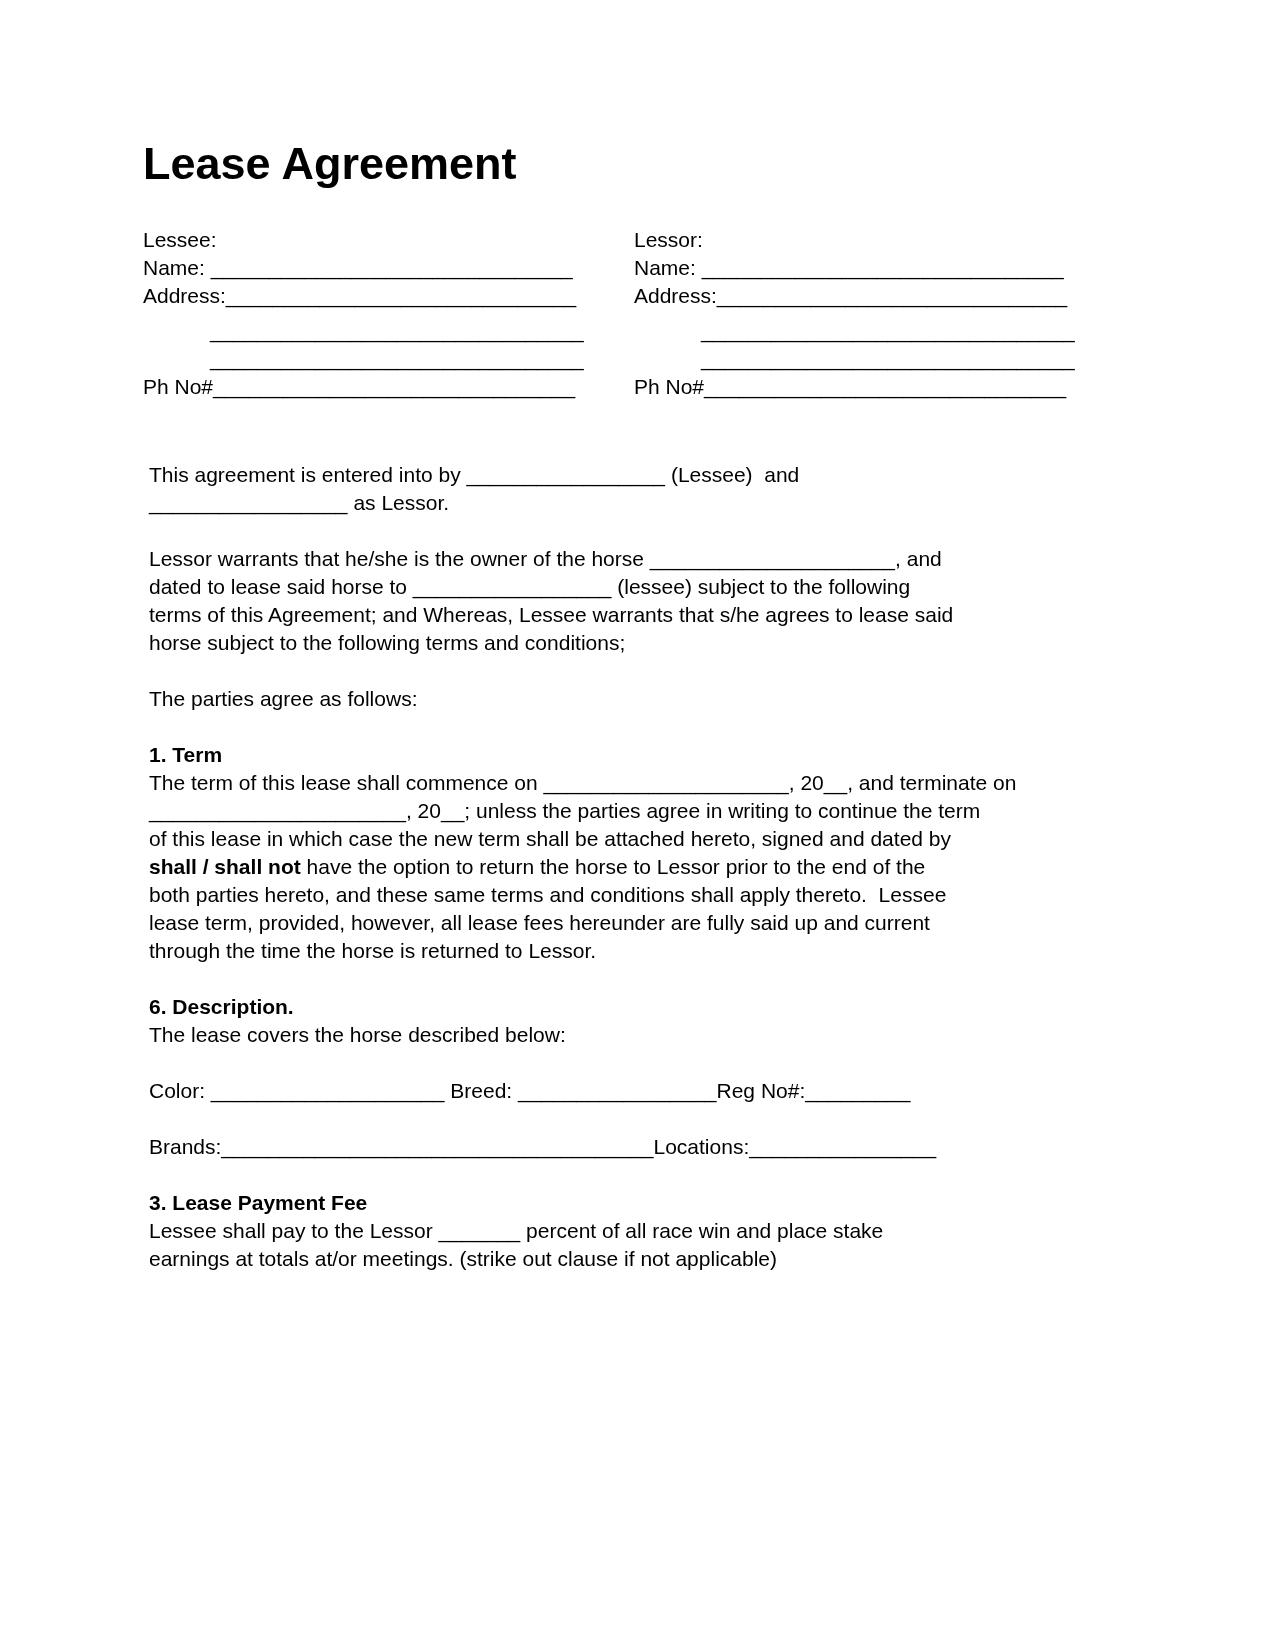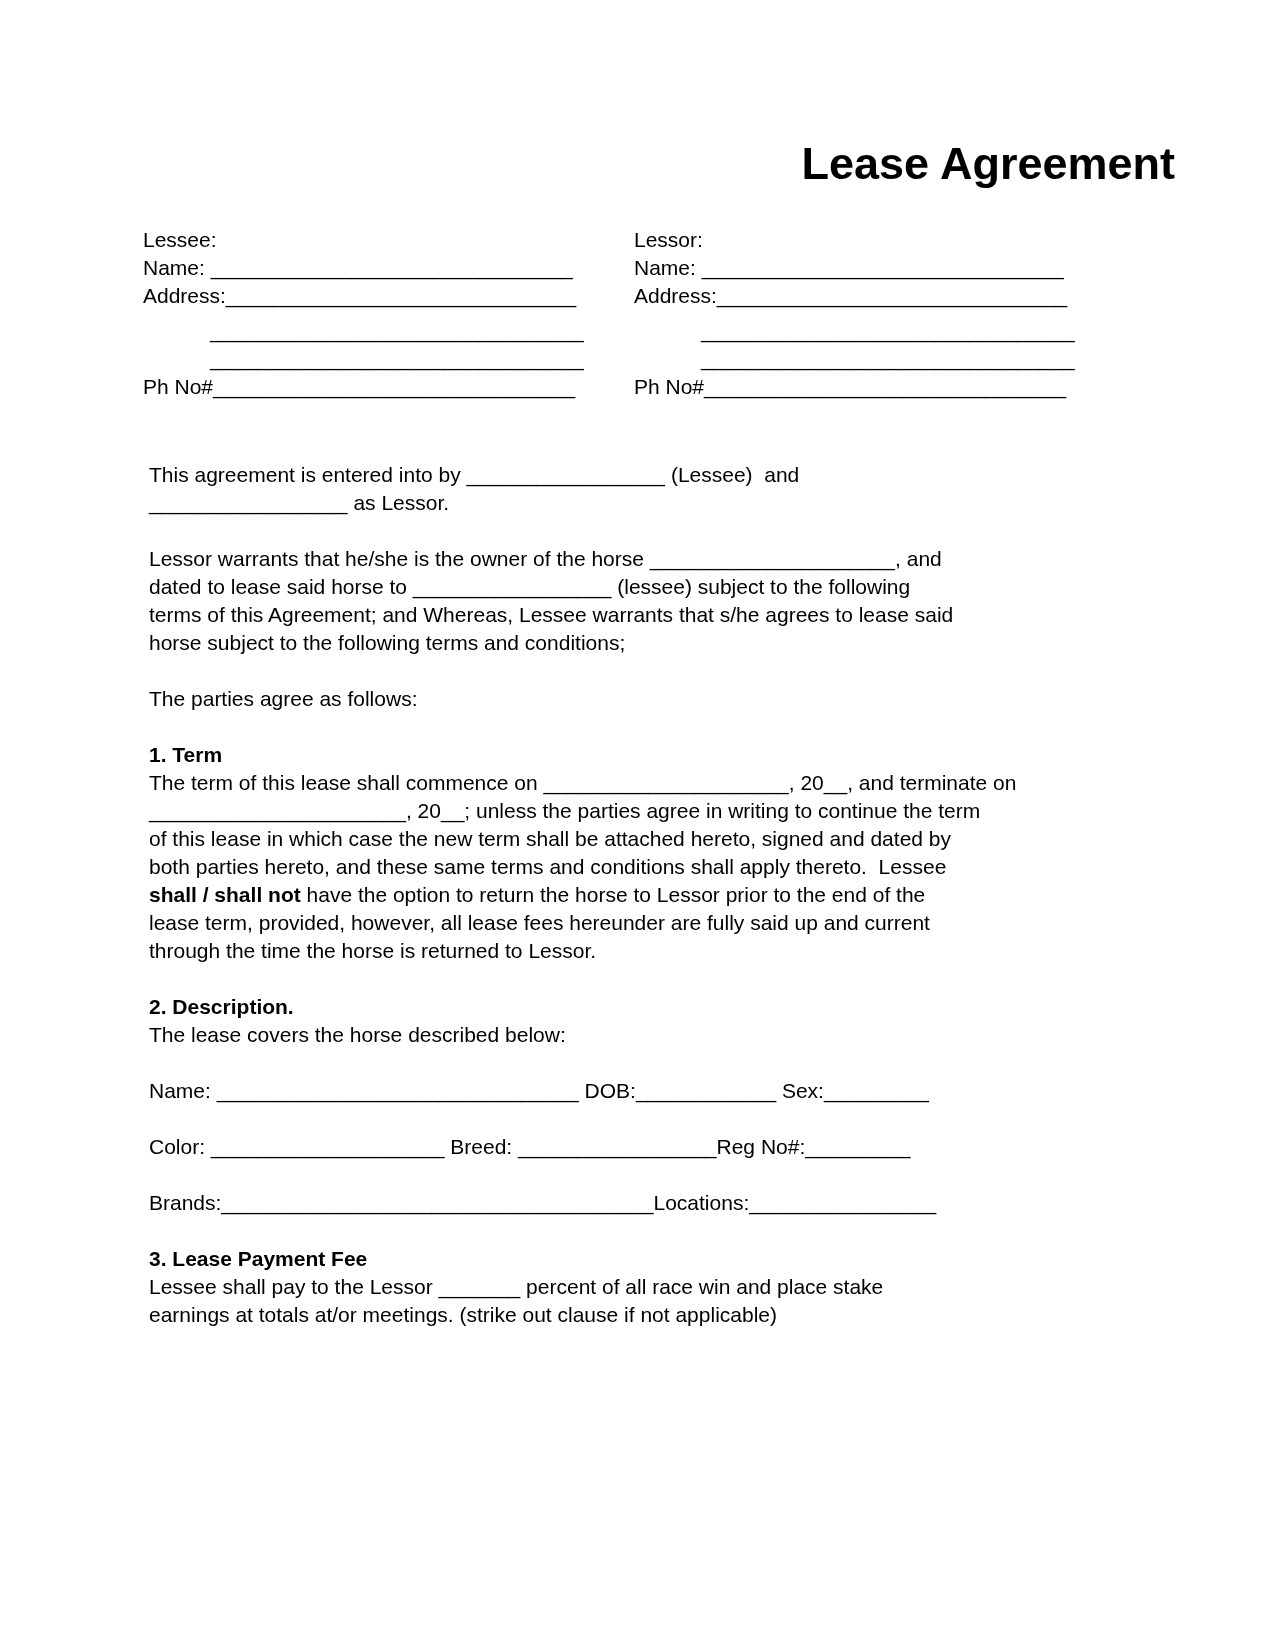--- a/index.html
+++ b/index.html
@@ -14,21 +14,21 @@
     font-size: 21px;
     line-height: 28px;
     box-sizing: border-box;
     padding: 140px 100px 0 143px;
     overflow: hidden;
   }
   .title {
     font-size: 45px;
     line-height: 48px;
     font-weight: bold;
-    text-align: right;
+    text-align: left;
     margin: 0 0 38px 0;
     letter-spacing: 0px;
   }
   .line { white-space: pre; }
   .party-columns { display: flex; gap: 16px; }
   .party-col { width: 475px; flex: 0 0 475px; }
   .cont { padding-left: 67px; }
   .cont-first { margin-top: 7px; }
   .para { margin-top: 28px; margin-left: 6px; }
   .intro-para { margin-top: 60px; }
@@ -75,34 +75,31 @@
 
   <div class="para">
     <div class="line">The parties agree as follows:</div>
   </div>
 
   <div class="para">
     <div class="line heading">1. Term</div>
     <div class="line">The term of this lease shall commence on _____________________, 20__, and terminate on</div>
     <div class="line">______________________, 20__; unless the parties agree in writing to continue the term</div>
     <div class="line">of this lease in which case the new term shall be attached hereto, signed and dated by</div>
+    <div class="line"><span class="bold">shall / shall not</span><span> have the option to return the horse to Lessor prior to the end of the</span></div>
     <div class="line">both parties hereto, and these same terms and conditions shall apply thereto.  Lessee</div>
-    <div class="line"><span class="bold">shall / shall not</span><span> have the option to return the horse to Lessor prior to the end of the</span></div>
     <div class="line">lease term, provided, however, all lease fees hereunder are fully said up and current</div>
     <div class="line">through the time the horse is returned to Lessor.</div>
   </div>
 
   <div class="para">
-    <div class="line heading">2. Description.</div>
+    <div class="line heading">6. Description.</div>
     <div class="line">The lease covers the horse described below:</div>
   </div>
 
-  <div class="para">
-    <div class="line">Name: _______________________________ DOB:____________ Sex:_________</div>
-  </div>
 
   <div class="para">
     <div class="line">Color: ____________________ Breed: _________________Reg No#:_________</div>
   </div>
 
   <div class="para">
     <div class="line">Brands:_____________________________________Locations:________________</div>
   </div>
 
   <div class="para">

